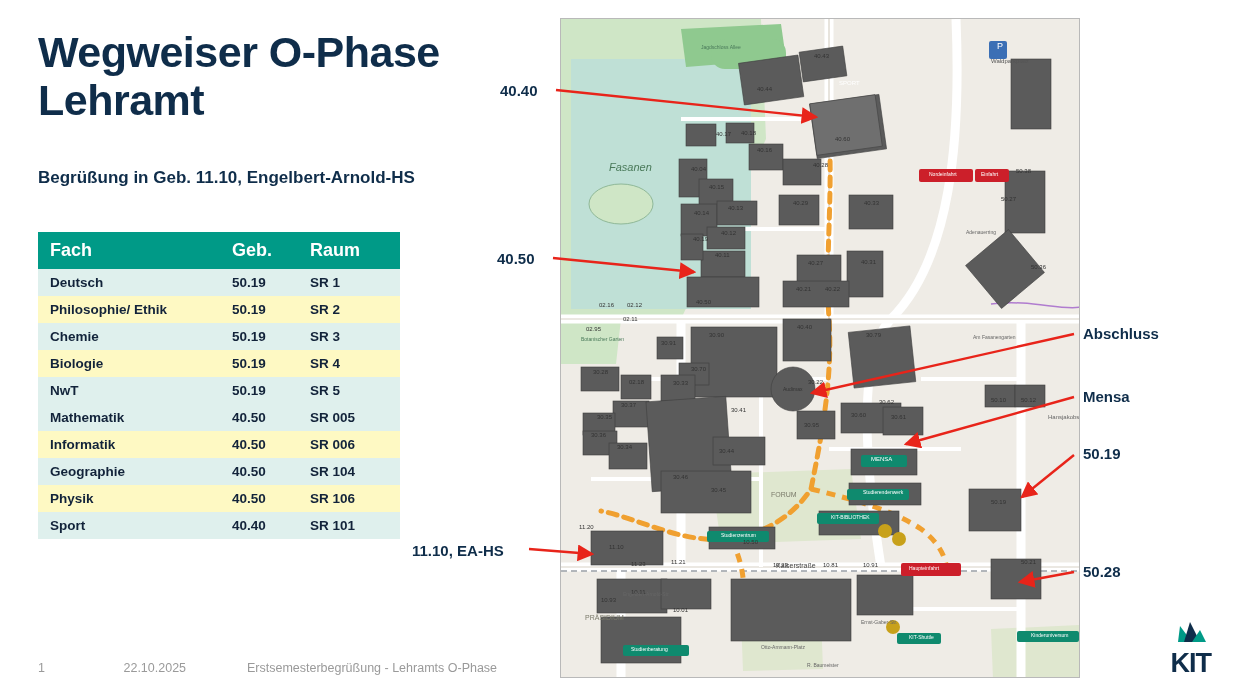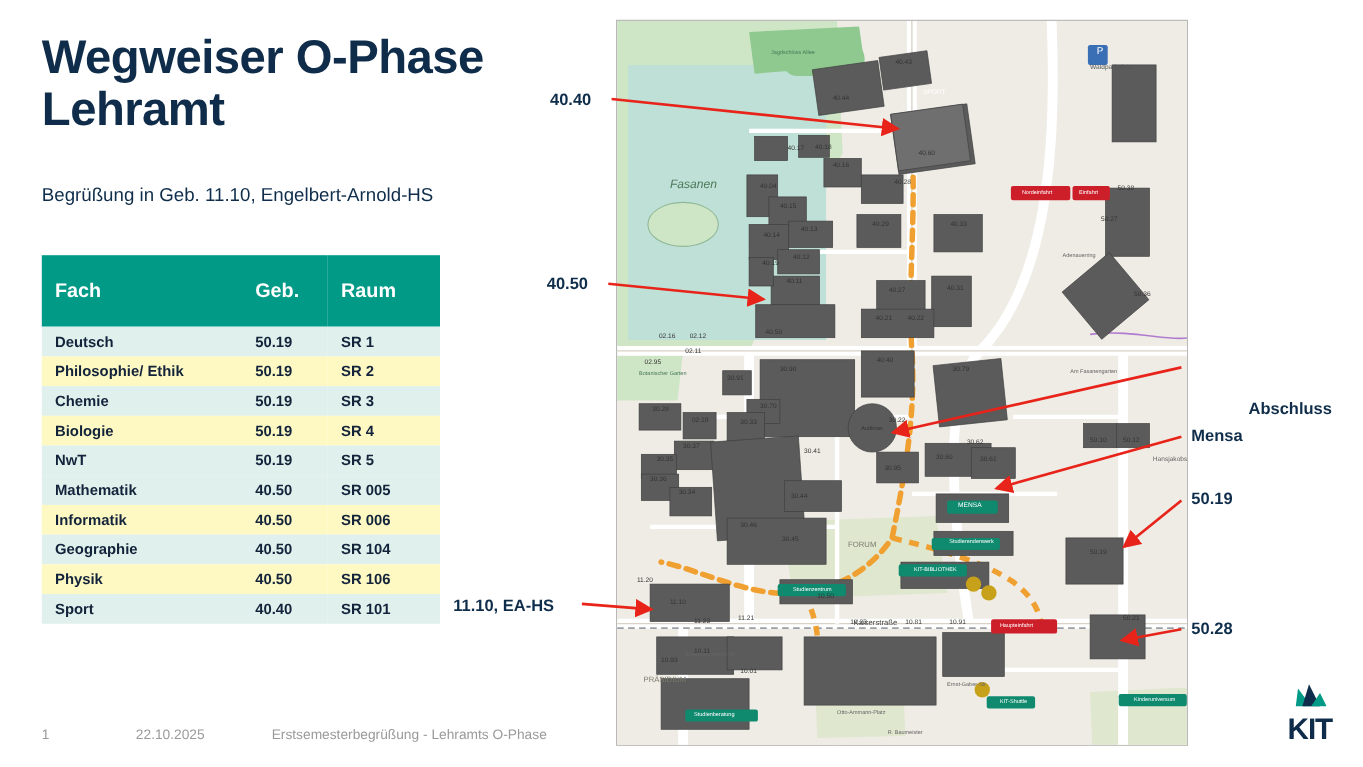--- a/index.html
+++ b/index.html
@@ -14,28 +14,28 @@
   .slide { position:absolute; inset:0;border-radius:25px; }
 
   
   .title {
     position:absolute; left:38px; top:28px;
     font-size:43px; font-weight:bold; color:#0f2d4a;
     line-height:1.12; letter-spacing:-0.5px;
   }
   .subtitle {
     position:absolute; left:38px; top:168px;
-    font-size:17px; font-weight:normal; color:#0f2d4a;
+    font-size:17px; font-weight:bold; color:#0f2d4a;
   }
 
   .tablewrap { position:absolute; left:38px; top:232px; width:362px; }
   table.rooms { border-collapse:collapse; width:362px; }
   table.rooms th {
     background:#009a87; color:#ffffff; text-align:left;
-    font-size:18px; font-weight:bold; padding:22px 12px;
+    font-size:18px; font-weight:bold; padding:8px 12px;
     height:36px;
   }
   table.rooms td {
     font-size:13.5px; font-weight:bold; color:#12233a;
     padding:6px 12px; height:27px;margin-top:16px;
   }
   table.rooms tr.odd td { background:#dff0ed; }
   table.rooms tr.even td { background:#fef9c3; }
   table.rooms col.c1 { width:182px; }
   table.rooms col.c2 { width:78px; }
@@ -389,21 +389,21 @@
     <line x1="553" y1="258" x2="694" y2="272" stroke="#e8241a" stroke-width="2.4" marker-end="url(#ah)"></line>
     <line x1="1074" y1="334" x2="812" y2="393" stroke="#e8241a" stroke-width="2.4" marker-end="url(#ah)"></line>
     <line x1="1074" y1="397" x2="906" y2="444" stroke="#e8241a" stroke-width="2.4" marker-end="url(#ah)"></line>
     <line x1="1074" y1="455" x2="1022" y2="497" stroke="#e8241a" stroke-width="2.4" marker-end="url(#ah)"></line>
     <line x1="1074" y1="572" x2="1020" y2="582" stroke="#e8241a" stroke-width="2.4" marker-end="url(#ah)"></line>
     <line x1="529" y1="549" x2="592" y2="554" stroke="#e8241a" stroke-width="2.4" marker-end="url(#ah)"></line>
   </svg>
 
   <div class="anno" style="left:500px; top:82px;">40.40</div>
   <div class="anno" style="left:497px; top:250px;">40.50</div>
-  <div class="anno" style="left:1135px; top:325px;margin-top:38px;">Abschluss</div>
+  <div class="anno" style="left:1083px; top:325px;">Abschluss</div>
   <div class="anno" style="left:1083px; top:388px;">Mensa</div>
   <div class="anno" style="left:1083px; top:445px;">50.19</div>
   <div class="anno" style="left:1083px; top:563px;">50.28</div>
   <div class="anno" style="left:412px; top:542px;">11.10, EA-HS</div>
 
   <div class="footer">
     <span class="f-num">1</span>
     <span class="f-date">22.10.2025</span>
     <span>Erstsemesterbegrüßung - Lehramts O-Phase</span>
   </div>

